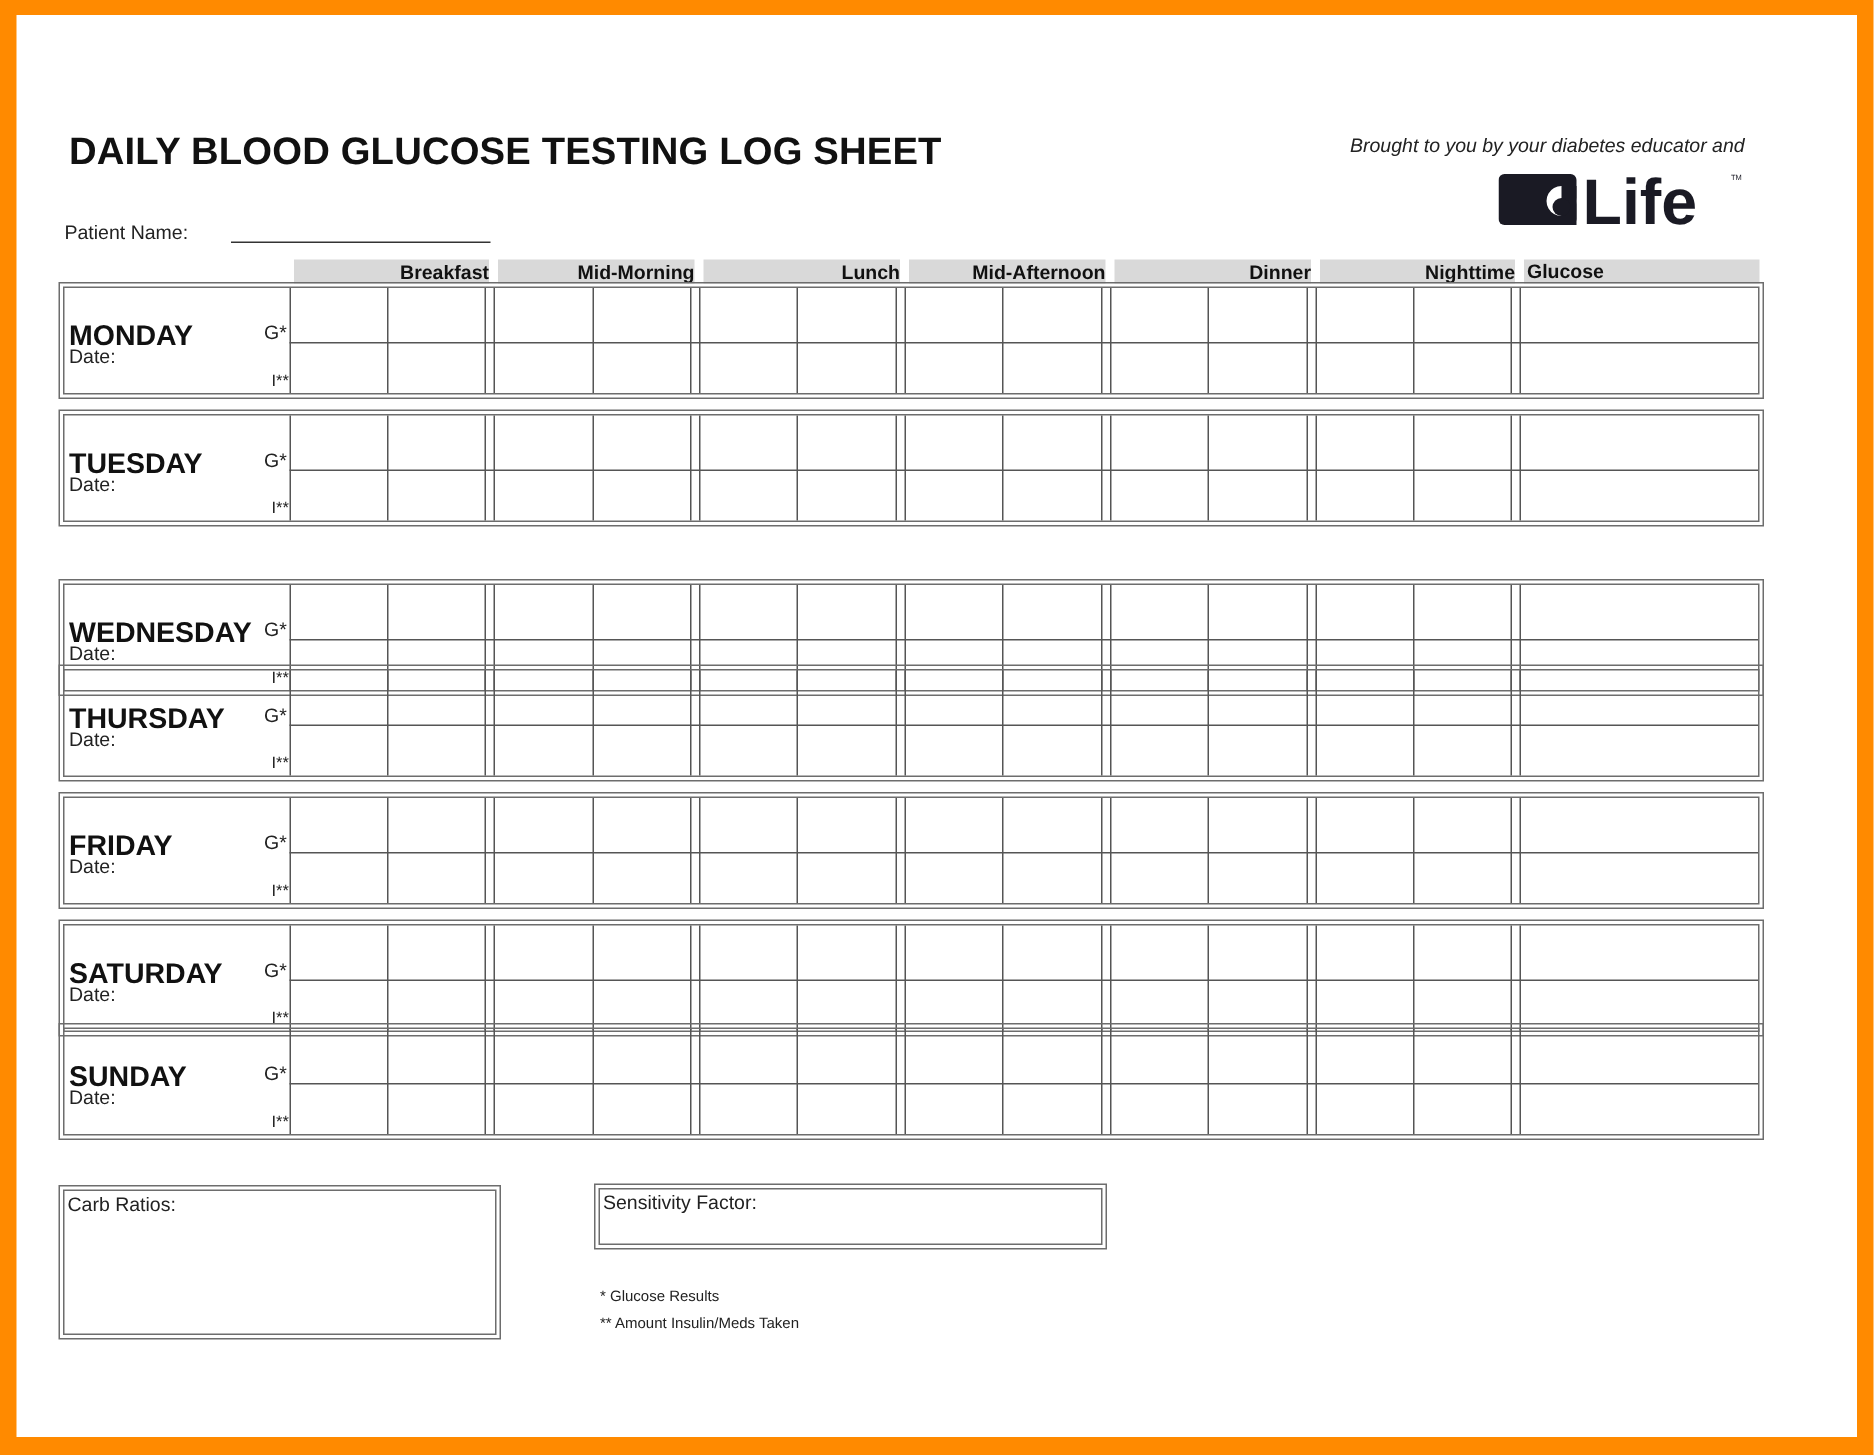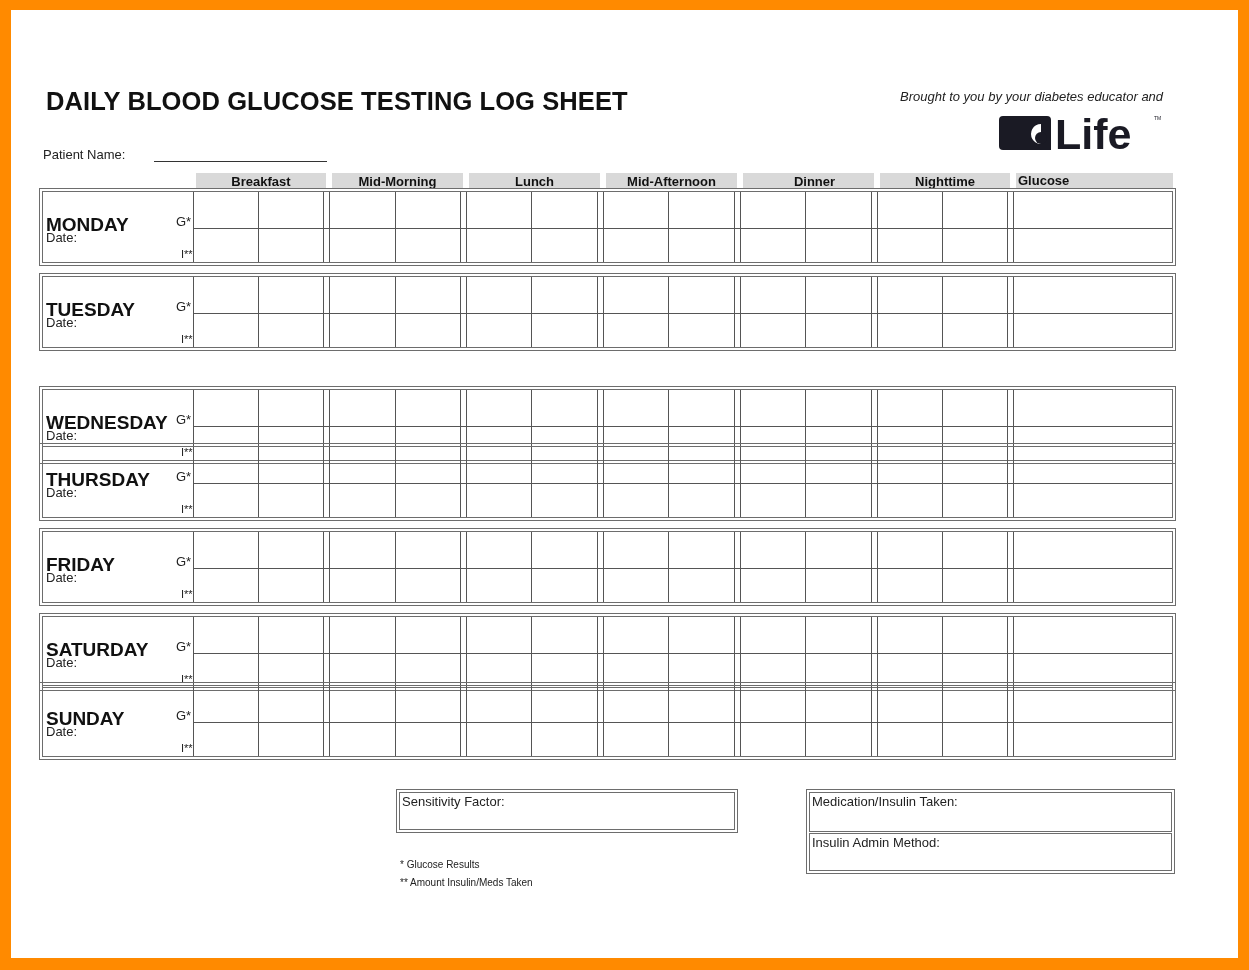--- a/index.html
+++ b/index.html
@@ -31,21 +31,21 @@
     left: 988px; top: 98px; width: 166px; height: 44px;
   }
   .patient-label { left: 32px; top: 137px; font-size: 13px; white-space: nowrap; color: #222; }
   .patient-line { left: 143px; top: 151px; width: 173px; height: 1px; background: #333; }
 
   .hdr {
     position: absolute;
     top: 163px; height: 16px;
     background: #d9d9d9;
     font-size: 13px; font-weight: bold;
-    text-align: center; line-height: 18px;
+    text-align: right; line-height: 18px;
     white-space: nowrap; overflow: hidden;
   }
   .hdr.comments { text-align: left; padding-left: 2px; line-height: 16px; }
 
   .day-block {
     position: absolute;
     left: 28px; width: 1137px; height: 78px;
     border: 1px solid #6d6d6d;
     padding: 2px;
   }
@@ -296,34 +296,29 @@
           <div class="vline" style="left:828px"></div>
           <div class="vline" style="left:834px"></div>
           <div class="vline" style="left:899px"></div>
           <div class="vline" style="left:964px"></div>
           <div class="vline" style="left:970px"></div>
           <div class="hline" style="left:150px;right:0;top:36px"></div>
         </div>
       </div>
     </div>
 
+  <div class="box" style="left:28px;top:780px;width:295px;height:103px;">
+    <div class="box-inner">
+      <div class="box-label">Carb Ratios:</div>
+    </div>
+  </div>
 
   <div class="box" style="left:385px;top:779px;width:342px;height:44px;">
     <div class="box-inner">
       <div class="box-label">Sensitivity Factor:</div>
     </div>
   </div>
 
   <div class="abs foot" style="left:389px;top:849px;">* Glucose Results</div>
   <div class="abs foot" style="left:389px;top:867px;">** Amount Insulin/Meds Taken</div>
 
-  <div class="box" style="left:795px;top:779px;width:369px;height:85px;">
-    <div class="box-inner" style="border:none;">
-      <div style="position:absolute;left:0;top:0;right:0;height:40px;border:1px solid #6d6d6d;">
-        <div class="box-label">Medication/Insulin Taken:</div>
-      </div>
-      <div style="position:absolute;left:0;top:41px;right:0;bottom:0;border:1px solid #6d6d6d;">
-        <div class="box-label">Insulin Admin Method:</div>
-      </div>
-    </div>
-  </div>
 
 </div>
 
 </body></html>

